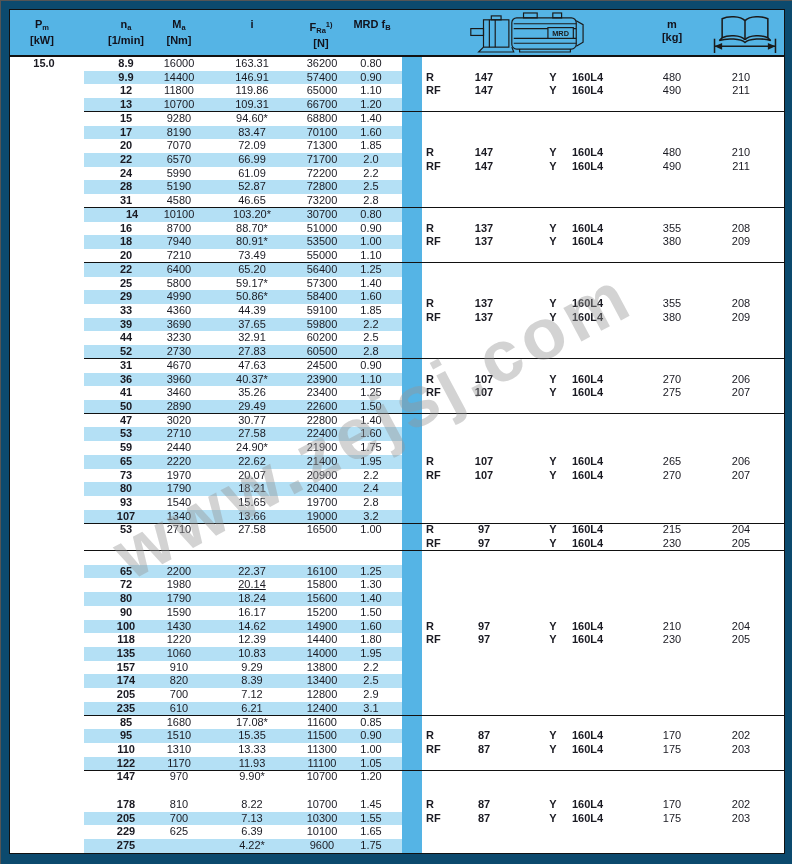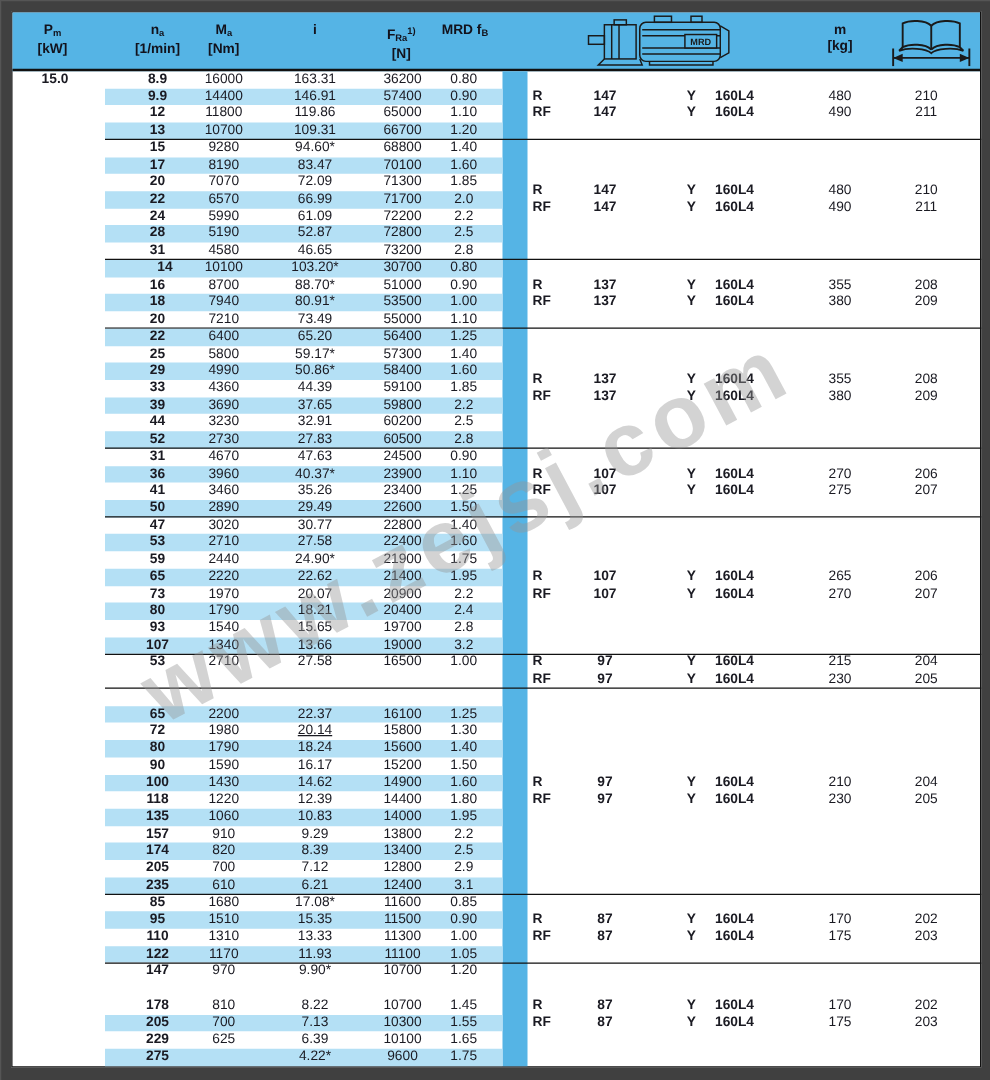--- a/index.html
+++ b/index.html
@@ -3,21 +3,21 @@
 <meta charset="utf-8">
 <style>
   :root{
     --hdr-blue:#55b4e5;
     --stripe-blue:#b4e0f5;
     --ink:#1a1a22;
     --line:#111;
   }
   html,body{margin:0;padding:0;background:#fff;}
   .page{
-    position:relative;width:792px;height:864px;background:#404040;overflow:hidden;
+    position:relative;width:792px;height:864px;background:#0c4a6e;overflow:hidden;
     font-family:"Liberation Sans",sans-serif;color:var(--ink);
     border-top:1px solid #555;border-left:1px solid #555;box-sizing:border-box;
   }
   .tablebox{
     position:absolute;left:8px;top:8px;width:774px;height:843px;
     border:1px solid var(--line);background:#fff;
   }
   .thead{
     position:absolute;left:0;top:0;width:100%;height:45px;
     background:var(--hdr-blue);border-bottom:2px solid var(--line);

